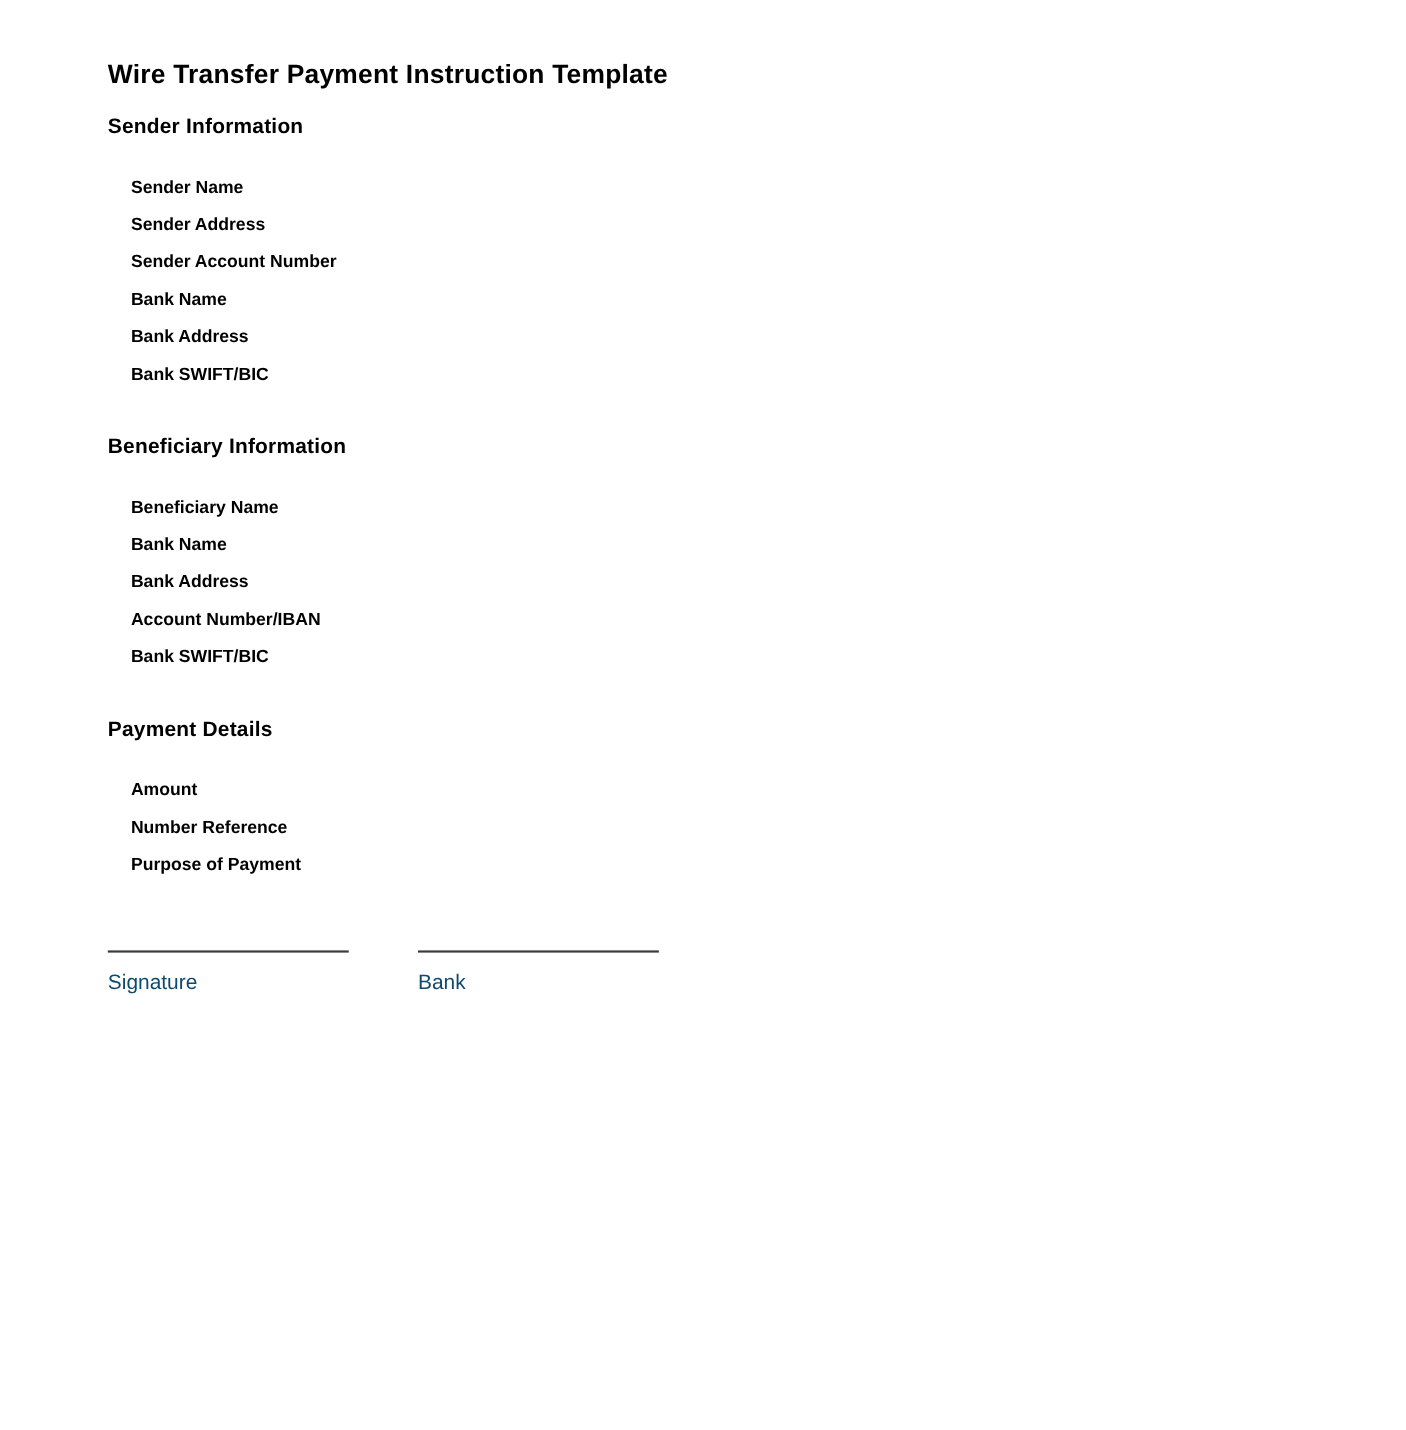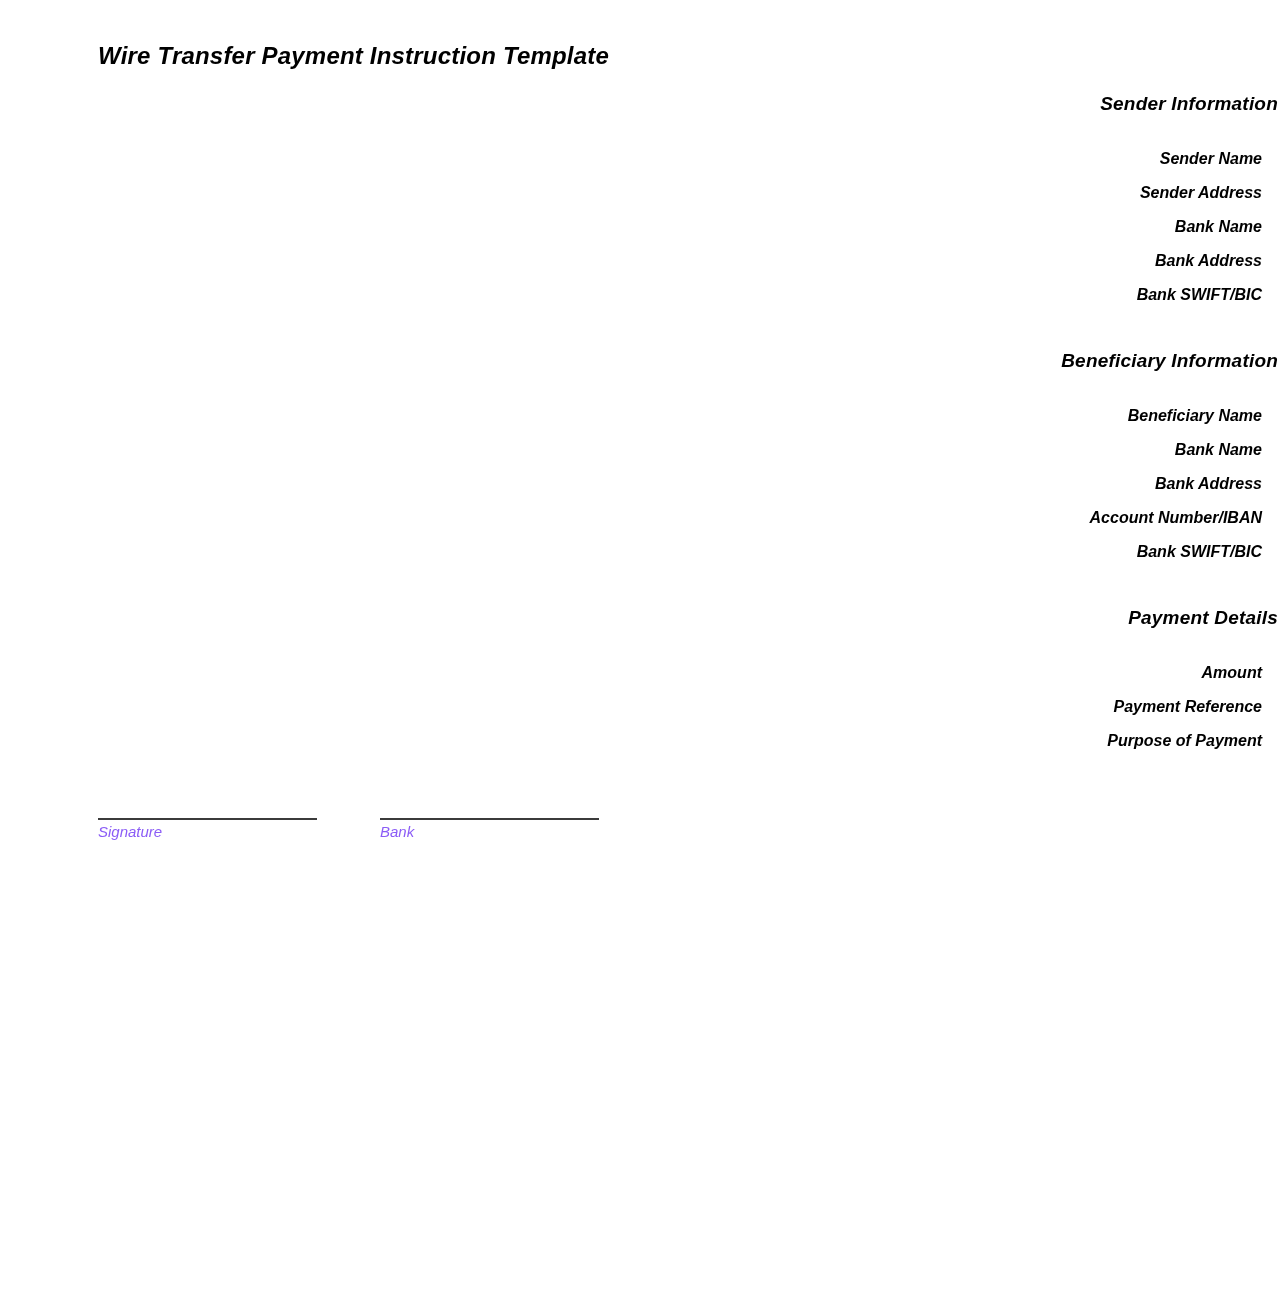--- a/index.html
+++ b/index.html
@@ -8,33 +8,31 @@
     background: #ffffff;
     font-family: "Liberation Sans", sans-serif;
     color: #000000;
   }
   body {
     width: 1278px;
     height: 1300px;
     overflow: hidden;
   }
   .page {
-    padding: 42px 0 0 98px;
-    font-style: italic;
+    padding: 54px 0 0 98px;
   }
   .doc-title {
     font-size: 24px;
     line-height: 28px;
     font-weight: bold;
     margin: 0 0 23px 0;
     letter-spacing: 0.2px;
   }
   .section {
     margin: 0 0 38px 0;
-    text-align: right;
   }
   .section-heading {
     font-size: 19px;
     line-height: 22px;
     font-weight: bold;
     margin: 0 0 27px 0;
     letter-spacing: 0.2px;
   }
   .field-list {
     margin: 16px;
@@ -51,38 +49,40 @@
   .signature-block {
     display: flex;
     margin-top: 60px;
   }
   .signature-col {
     width: 219px;
     border-top: 2px solid #3b3b3b;
     margin-right: 63px;
   }
   .signature-caption {
-    font-size: 15px;
+    font-size: 19px;
     line-height: 18px;
-    color: #8b5cf6;
+    color: #0c4a6e;
     padding-top: 3px;
+    margin-top: 16px;
   }
 </style>
 </head>
 <body>
 
 <div class="page">
 
   <h1 class="doc-title">Wire Transfer Payment Instruction Template</h1>
 
   <div class="section">
     <h2 class="section-heading">Sender Information</h2>
     <div class="field-list">
       <div class="field-label">Sender Name</div>
       <div class="field-label">Sender Address</div>
+      <div class="field-label">Sender Account Number</div>
       <div class="field-label">Bank Name</div>
       <div class="field-label">Bank Address</div>
       <div class="field-label">Bank SWIFT/BIC</div>
     </div>
   </div>
 
   <div class="section">
     <h2 class="section-heading">Beneficiary Information</h2>
     <div class="field-list">
       <div class="field-label">Beneficiary Name</div>
@@ -90,21 +90,21 @@
       <div class="field-label">Bank Address</div>
       <div class="field-label">Account Number/IBAN</div>
       <div class="field-label">Bank SWIFT/BIC</div>
     </div>
   </div>
 
   <div class="section">
     <h2 class="section-heading">Payment Details</h2>
     <div class="field-list">
       <div class="field-label">Amount</div>
-      <div class="field-label">Payment Reference</div>
+      <div class="field-label">Number Reference</div>
       <div class="field-label">Purpose of Payment</div>
     </div>
   </div>
 
   <div class="signature-block">
     <div class="signature-col">
       <div class="signature-caption">Signature</div>
     </div>
     <div class="signature-col">
       <div class="signature-caption">Bank</div>

